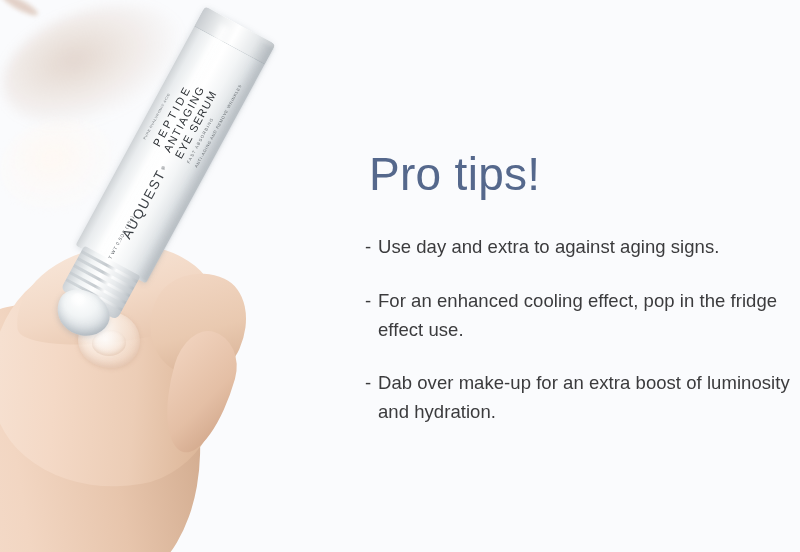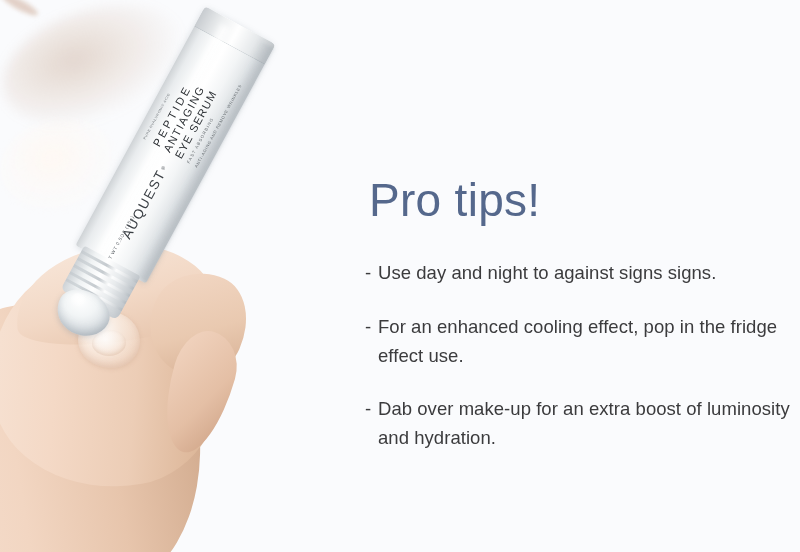--- a/index.html
+++ b/index.html
@@ -13,21 +13,21 @@
     height: 552px;
     background: #fafbfd;
     overflow: hidden;
     font-family: "Liberation Sans", sans-serif;
   }
 
   
   #text-panel {
     position: absolute;
     left: 365px;
-    top: 176px;
+    top: 150px;
     width: 425px;
   }
   #pro-tips-heading {
     font-family: "Liberation Sans", sans-serif;
     font-size: 46px;
     font-weight: 400;
     color: #55688c;
     letter-spacing: 0.3px;
     margin: 0 0 34px 4px;
     line-height: 1.05;
@@ -426,21 +426,21 @@
 
     </div>
   </div>
 
   <div id="text-panel">
 
     <h1 id="pro-tips-heading">Pro tips!</h1>
 
     <div class="tip-row">
       <span class="tip-dash">-</span>
-      <span class="tip-text">Use day and night to against signs signs.</span>
+      <span class="tip-text">Use day and extra to against aging signs.</span>
     </div>
 
     <div class="tip-row">
       <span class="tip-dash">-</span>
       <span class="tip-text">For an enhanced cooling effect, pop in the fridge effect use.</span>
     </div>
 
     <div class="tip-row">
       <span class="tip-dash">-</span>
       <span class="tip-text">Dab over make-up for an extra boost of luminosity and hydration.</span>

